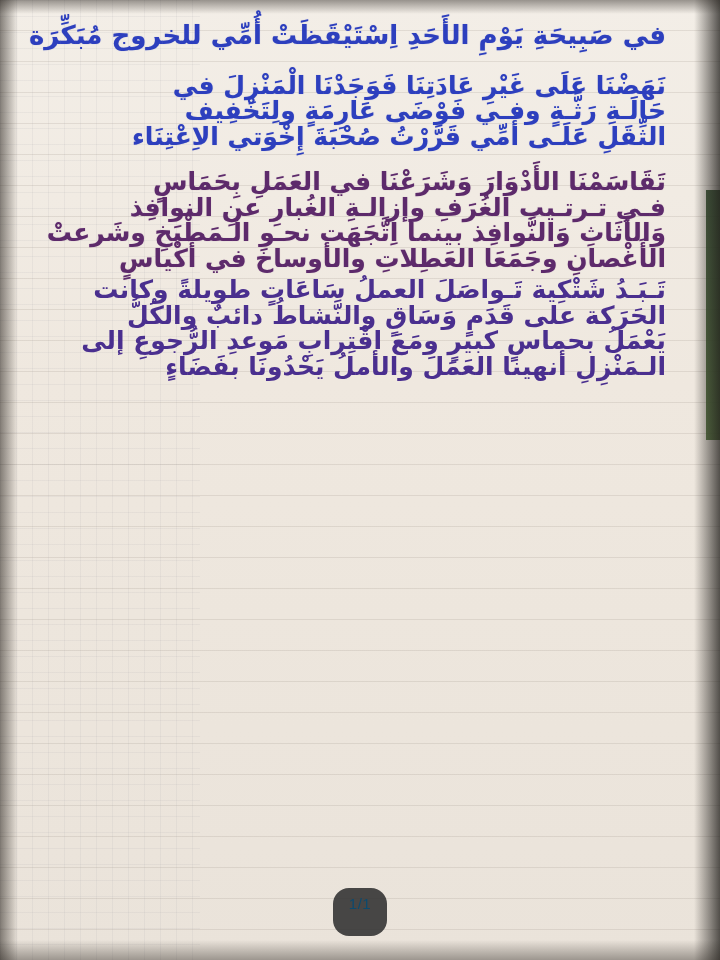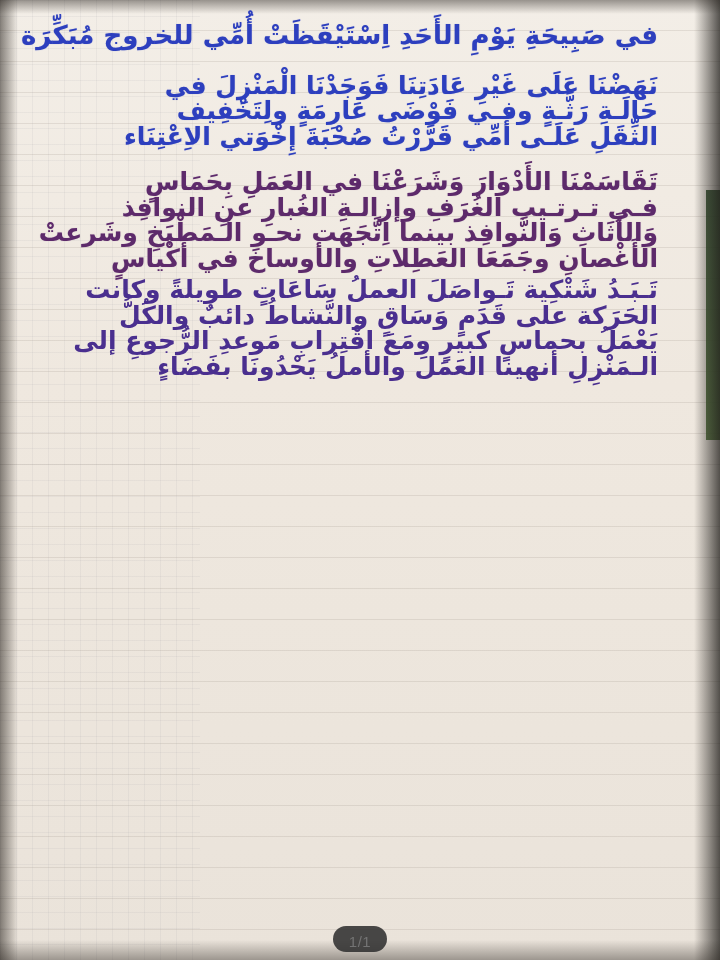--- a/index.html
+++ b/index.html
@@ -78,21 +78,21 @@
 
   .text-body {
     position: absolute;
     left: 40px;
     right: 46px;
     top: 22px;
     direction: rtl;
     text-align: right;
   }
   .para {
-    margin: 0 16px 6px 0;
+    margin: 0 8px 6px 0;
   }
   .line {
     display: block;
     white-space: nowrap;
     line-height: 1.02;
     letter-spacing: 0.5px;
   }
   
   .ink-blue .line {
     color: #2d3fbe;
@@ -118,27 +118,27 @@
   .p4 .line { font-size: 25px; }
 
   .spacer-sm { height: 14px; }
   .spacer-md { height: 18px; }
 
   
   .page-indicator {
     position: absolute;
     left: 50%;
     transform: translateX(-50%);
-    bottom: 8px;
+    bottom: 24px;
     background: rgba(48,48,48,0.88);
-    color: #737373;
+    color: #0c4a6e;
     font-family: "Liberation Sans", sans-serif;
     font-size: 15px;
     line-height: 32px;
-    height: 26px;
+    height: 48px;
     min-width: 54px;
     text-align: center;
     border-radius: 16px;
     letter-spacing: .5px;
   }
 </style>
 </head>
 <body>
 
 <div id="page">

